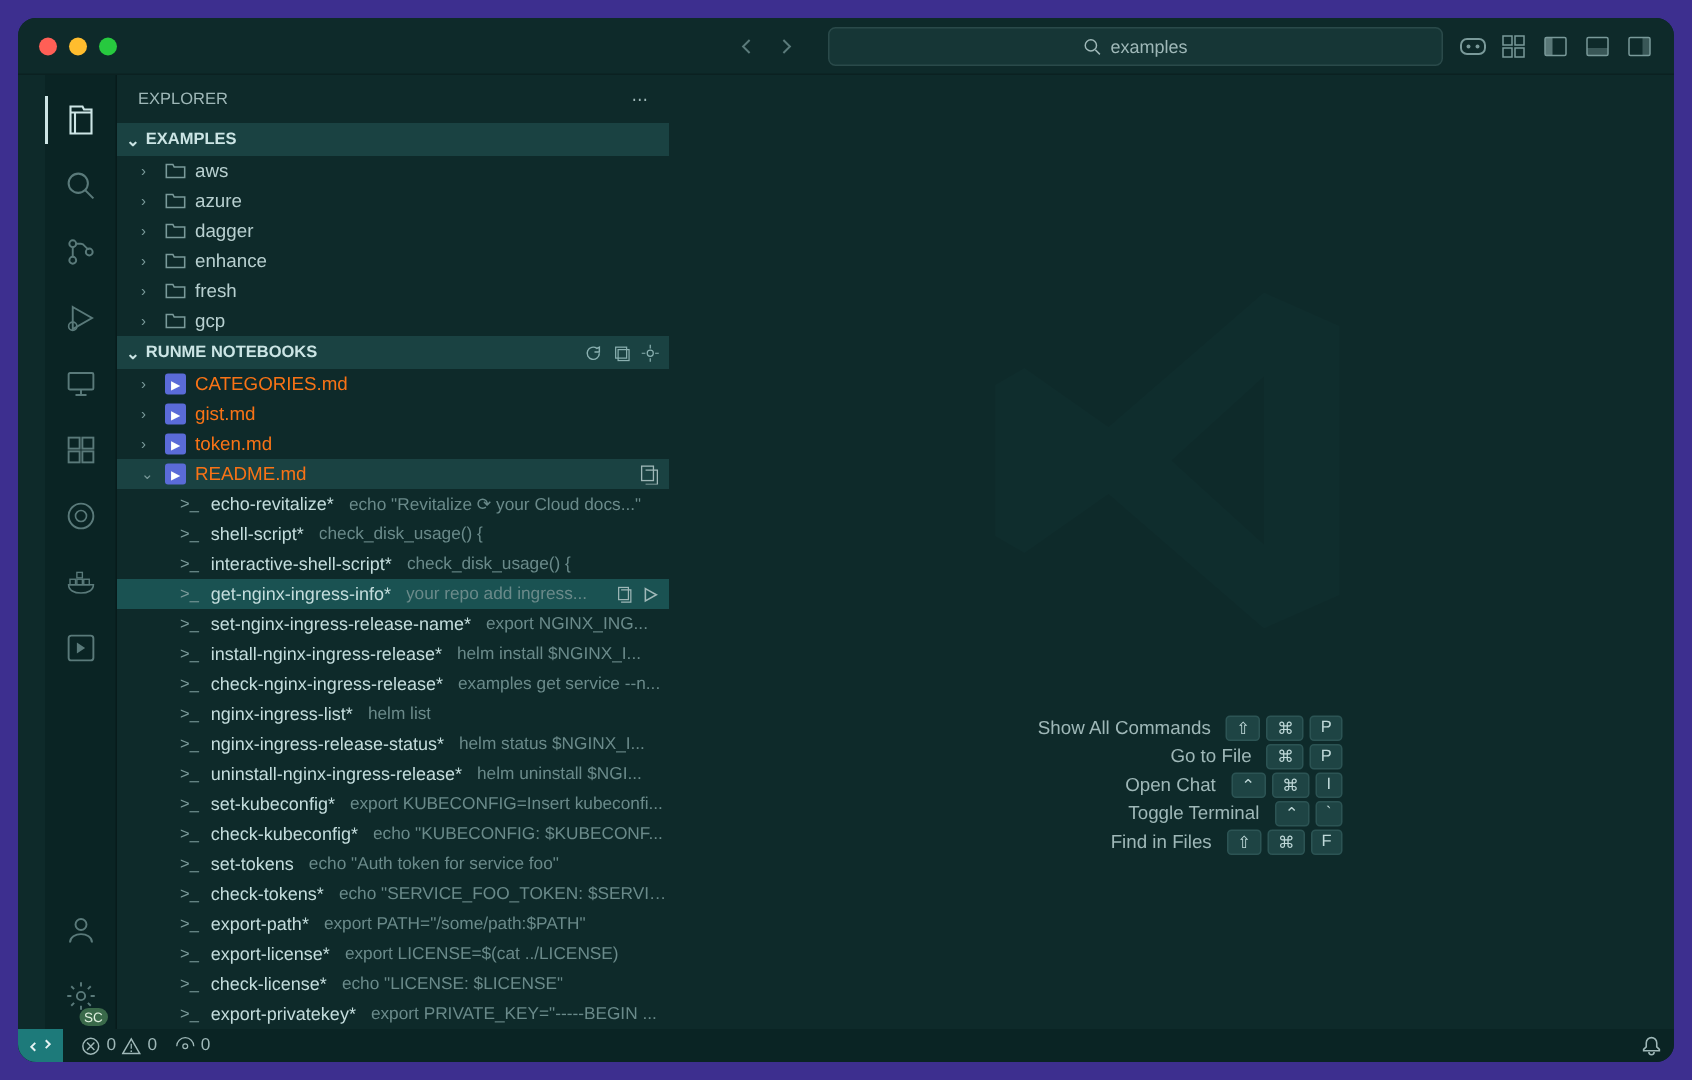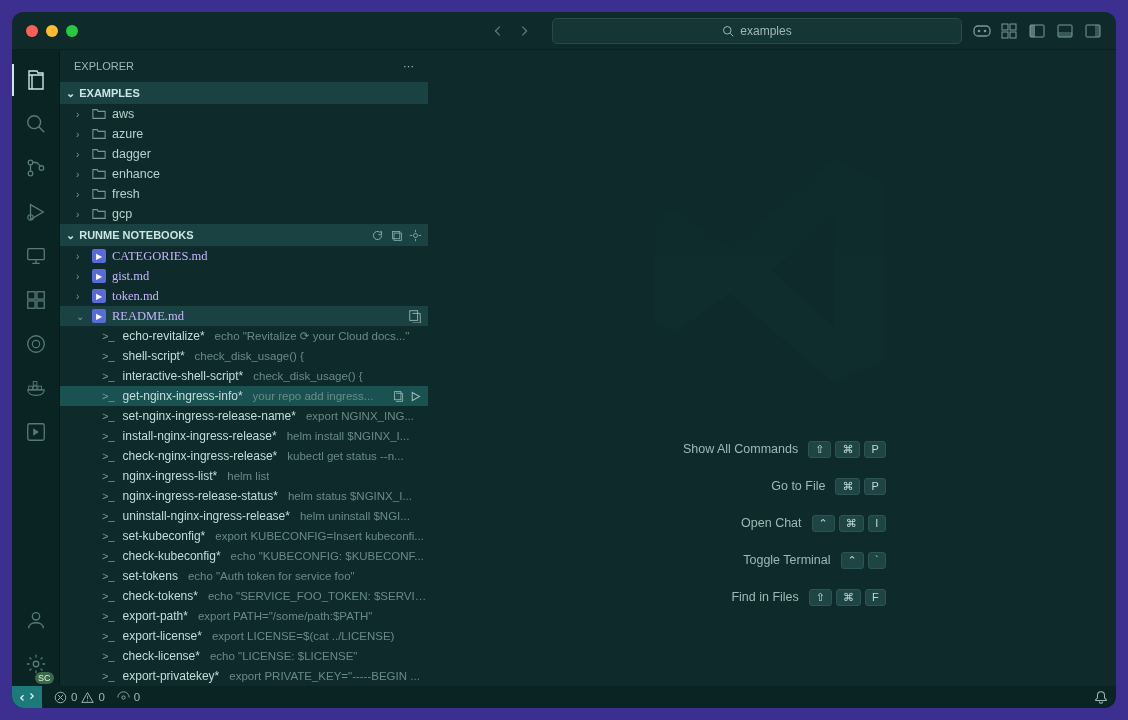--- a/index.html
+++ b/index.html
@@ -54,20 +54,21 @@
   .title-right .ico { width: 18px; height: 18px; display: flex; align-items: center; justify-content: center; cursor: pointer; }
   .body-area { flex: 1; display: flex; overflow: hidden; }
   .activity-bar {
     width: 48px;
     background: #0a2424;
     display: flex;
     flex-direction: column;
     align-items: center;
     padding-top: 8px;
     border-right: 1px solid rgba(0,0,0,0.25);
+    margin-left: 18px;
   }
   .act-item {
     width: 48px; height: 44px;
     display: flex; align-items: center; justify-content: center;
     color: #5a7a7a;
     cursor: pointer;
     position: relative;
   }
   .act-item.active { color: #cde5e5; }
   .act-item.active::before {
@@ -133,21 +134,21 @@
     overflow: hidden;
     position: relative;
   }
   .nb-row .chev { width: 10px; color: #7a9a9a; font-size: 10px;}
   .nb-row .playico {
     width: 14px; height: 14px; background: #5a6bd8; border-radius: 2px;
     display:flex;align-items:center;justify-content:center;
     color:#fff; font-size:8px; flex-shrink:0;
   }
   .nb-row.expanded { background: #1a4242; }
-  .nb-row .file-name { color: #c4b5fd; font-family: Liberation Serif, serif; }
+  .nb-row .file-name { color: #f97316; }
   .cell-row {
     height: 20px;
     display: flex;
     align-items: center;
     padding-left: 42px;
     gap: 6px;
     font-size: 12px;
     cursor: pointer;
     white-space: nowrap;
     overflow: hidden;
@@ -178,21 +179,21 @@
     position: relative;
   }
   .watermark {
     width: 280px; height: 280px;
     opacity: 0.12;
     margin-bottom: 30px;
   }
   .welcome-cmds {
     display: flex;
     flex-direction: column;
-    gap: 20px;
+    gap: 2px;
     color: #9fb8b8;
     font-size: 12.5px;
   }
   .wc-row { display: flex; align-items: center; gap: 10px; justify-content: flex-end;}
   .wc-label { text-align: right; min-width: 140px;}
   .wc-keys { display: flex; gap: 4px; }
   .key {
     background: #1e4444;
     border: 1px solid #2c5454;
     border-radius: 3px;
@@ -543,21 +544,21 @@
             <span class="cell-code">export NGINX_ING...</span>
           </div>
           <div class="cell-row">
             <span class="termico">&gt;_</span>
             <span class="cell-name">install-nginx-ingress-release*</span>
             <span class="cell-code">helm install $NGINX_I...</span>
           </div>
           <div class="cell-row">
             <span class="termico">&gt;_</span>
             <span class="cell-name">check-nginx-ingress-release*</span>
-            <span class="cell-code">kubectl get status --n...</span>
+            <span class="cell-code">examples get service --n...</span>
           </div>
           <div class="cell-row">
             <span class="termico">&gt;_</span>
             <span class="cell-name">nginx-ingress-list*</span>
             <span class="cell-code">helm list</span>
           </div>
           <div class="cell-row">
             <span class="termico">&gt;_</span>
             <span class="cell-name">nginx-ingress-release-status*</span>
             <span class="cell-code">helm status $NGINX_I...</span>

